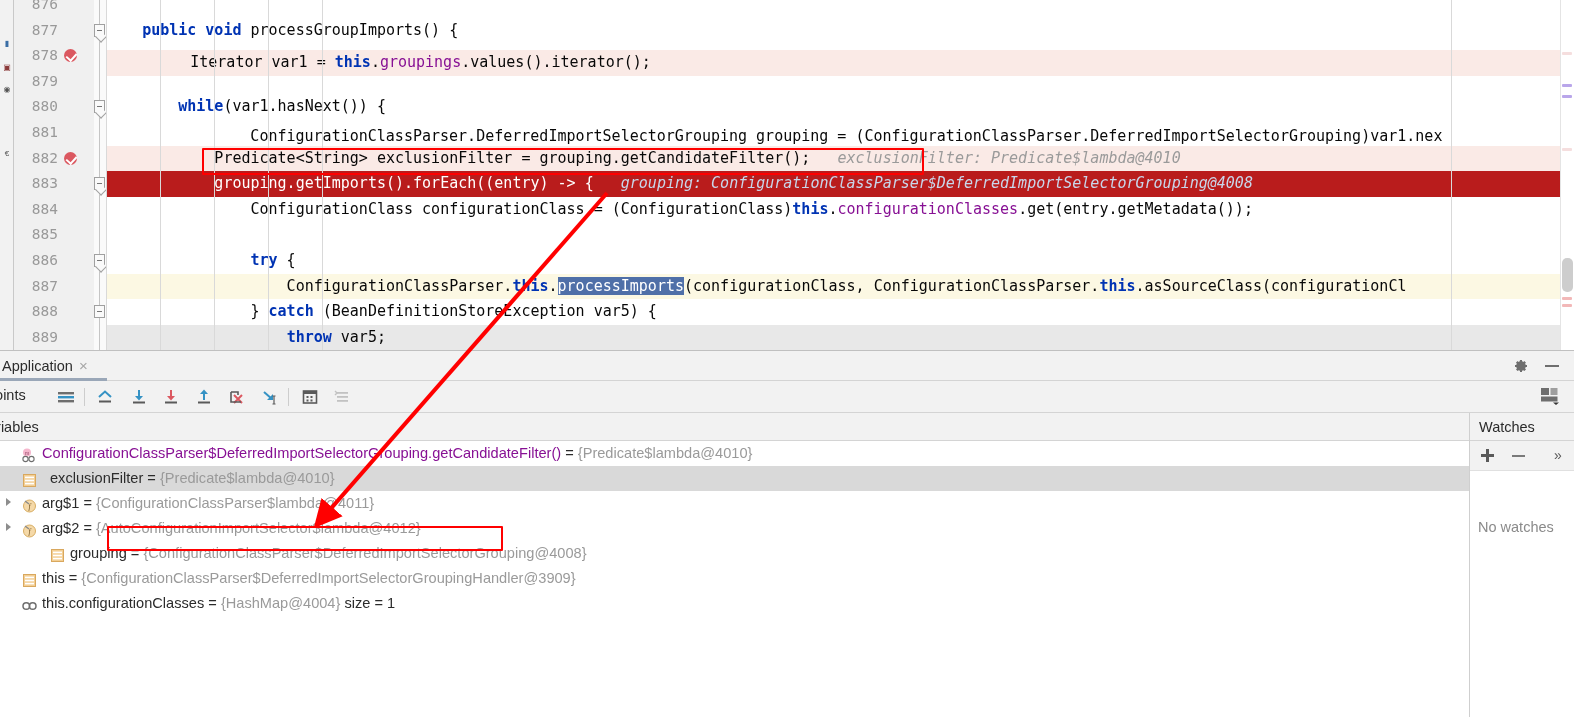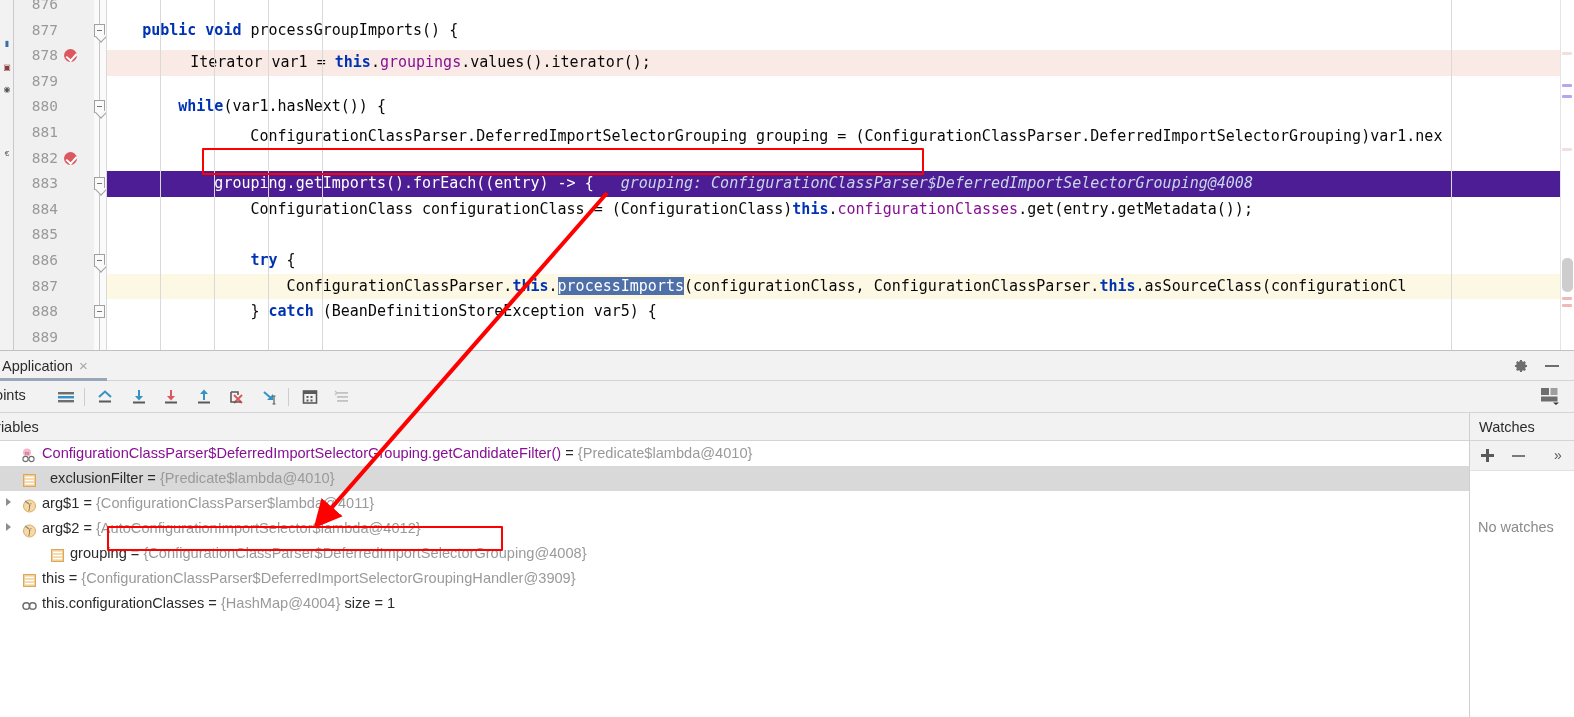--- a/index.html
+++ b/index.html
@@ -60,21 +60,21 @@
 
   .code-area {
     position: absolute; left: 106px; top: 0; right: 0; height: 350px; overflow: hidden;
   }
   .cline {
     position: absolute; left: 0; width: 1468px; height: 25.6px;
     white-space: pre; font-family: "DejaVu Sans Mono", monospace;
     font-size: 15px; line-height: 25.6px; color: #080808;
   }
   .hl-pink { background: #faeae6; }
-  .hl-blue { background: #4c1d95; color: #ffffff; }
+  .hl-blue { background: #b91c1c; color: #ffffff; }
   .hl-yellow { background: #fcf8e3; }
   .hl-grey { background: #e8e8e8; }
 
   .kw { color: #0033b3; font-weight: bold; }
   .field { color: #871094; }
   .hint { color: #9a9a9a; font-style: italic; }
   .hint-on-blue { color: #c9d6ea; font-style: italic; }
   .sel-tok { background: #4f6fa8; color: #ffffff; }
 
   .indent-guide {
@@ -229,26 +229,28 @@
         <div class="fold up" style="top: 305.2px;"></div>
       </div>
 
     <div class="code-area" id="code-area">
         <div class="cline " style="top: -8px;"></div>
         <div class="cline " style="top: 17.6px;"><span>    </span><span class="kw">public</span><span> </span><span class="kw">void</span><span> processGroupImports() {</span></div>
         <div class="cline hl-pink" style="top: 50px; padding-left: 12px;"><span>        Iterator var1 = </span><span class="kw">this</span><span>.</span><span class="field">groupings</span><span>.values().iterator();</span></div>
         <div class="cline " style="top: 68.8px;"></div>
         <div class="cline " style="top: 94.4px;"><span>        </span><span class="kw">while</span><span>(var1.hasNext()) {</span></div>
         <div class="cline " style="top: 124px; padding-left: 36px;"><span>            ConfigurationClassParser.DeferredImportSelectorGrouping grouping = (ConfigurationClassParser.DeferredImportSelectorGrouping)var1.nex</span></div>
+        <div class="cline hl-pink" style="top: 145.6px;"><span>            Predicate&lt;String&gt; exclusionFilter = grouping.getCandidateFilter();</span><span class="hint">   exclusionFilter: Predicate$lambda@4010</span></div>
         <div class="cline hl-blue" style="top: 171.2px;"><span>            grouping.getImports().forEach((entry) -&gt; {</span><span class="hint-on-blue">   grouping: ConfigurationClassParser$DeferredImportSelectorGrouping@4008</span></div>
         <div class="cline " style="top: 196.8px;"><span>                ConfigurationClass configurationClass = (ConfigurationClass)</span><span class="kw">this</span><span>.</span><span class="field">configurationClasses</span><span>.get(entry.getMetadata());</span></div>
         <div class="cline " style="top: 222.4px;"></div>
         <div class="cline " style="top: 248px;"><span>                </span><span class="kw">try</span><span> {</span></div>
         <div class="cline hl-yellow" style="top: 273.6px;"><span>                    ConfigurationClassParser.</span><span class="kw">this</span><span>.</span><span class="sel-tok">processImports</span><span>(configurationClass, ConfigurationClassParser.</span><span class="kw">this</span><span>.asSourceClass(configurationCl</span></div>
         <div class="cline " style="top: 299.2px;"><span>                } </span><span class="kw">catch</span><span> (BeanDefinitionStoreException var5) {</span></div>
+        <div class="cline hl-grey" style="top: 324.8px;"><span>                    </span><span class="kw">throw</span><span> var5;</span></div>
         <div class="indent-guide" style="left: 0px;"></div>
         <div class="indent-guide" style="left: 54px;"></div>
         <div class="indent-guide" style="left: 108px;"></div>
         <div class="indent-guide" style="left: 162px;"></div>
         <div class="indent-guide" style="left: 216px;"></div>
         <div class="indent-guide" style="left: 1345px;"></div>
       </div>
 
     <div class="marker-bar" id="marker-bar">
       <div class="sb-thumb" style="top:258px;height:34px;"></div>

